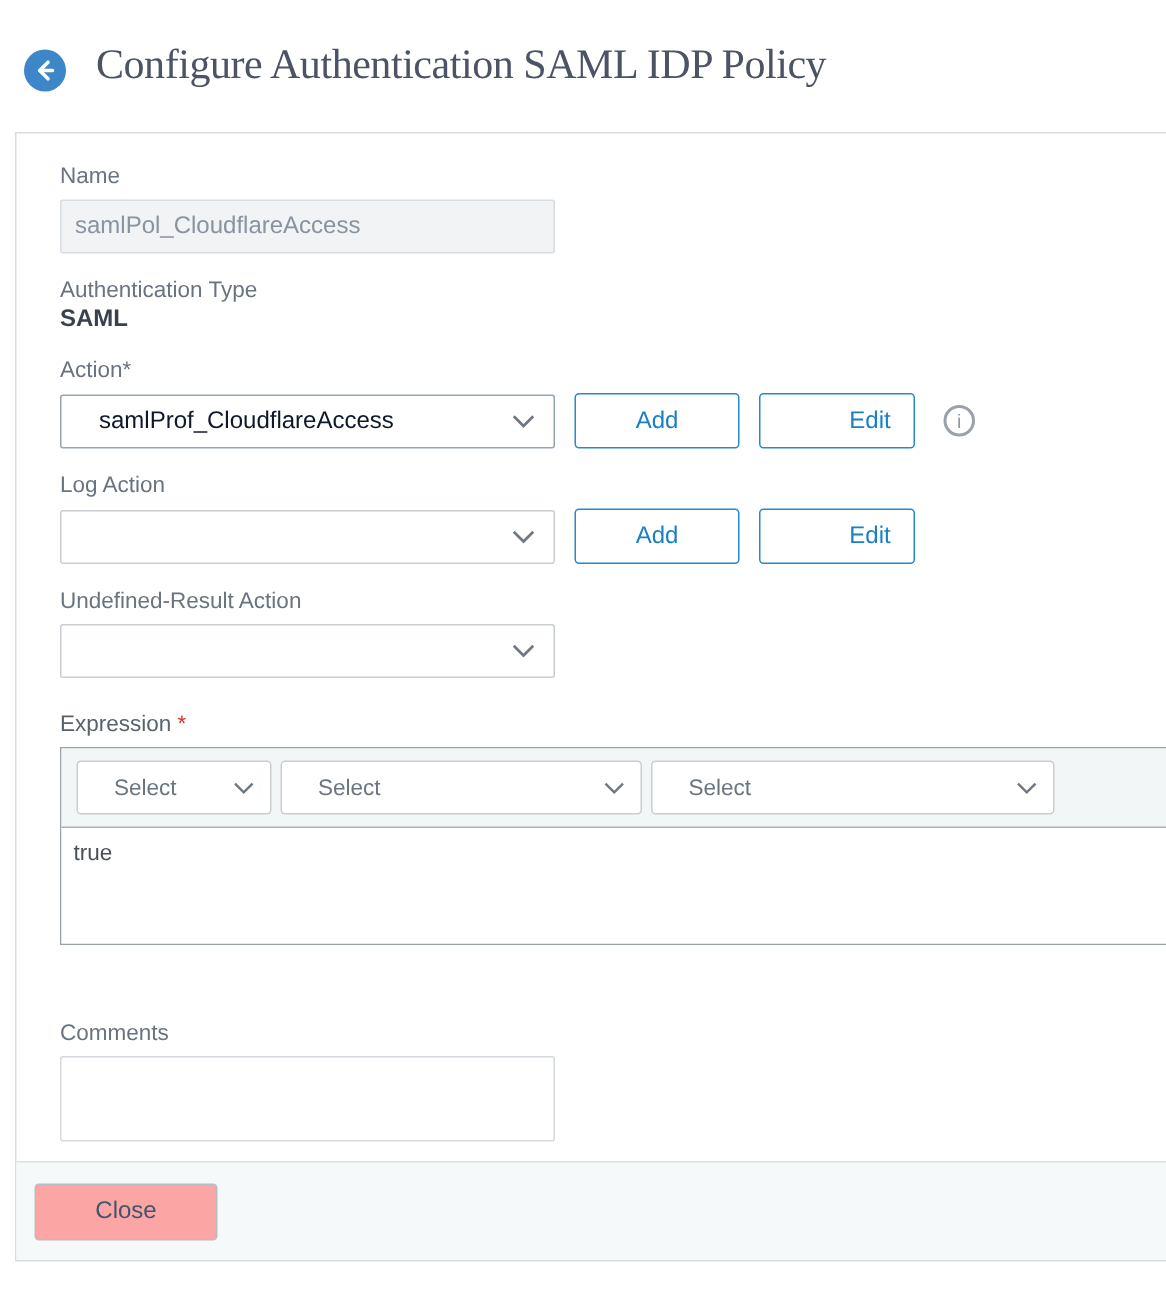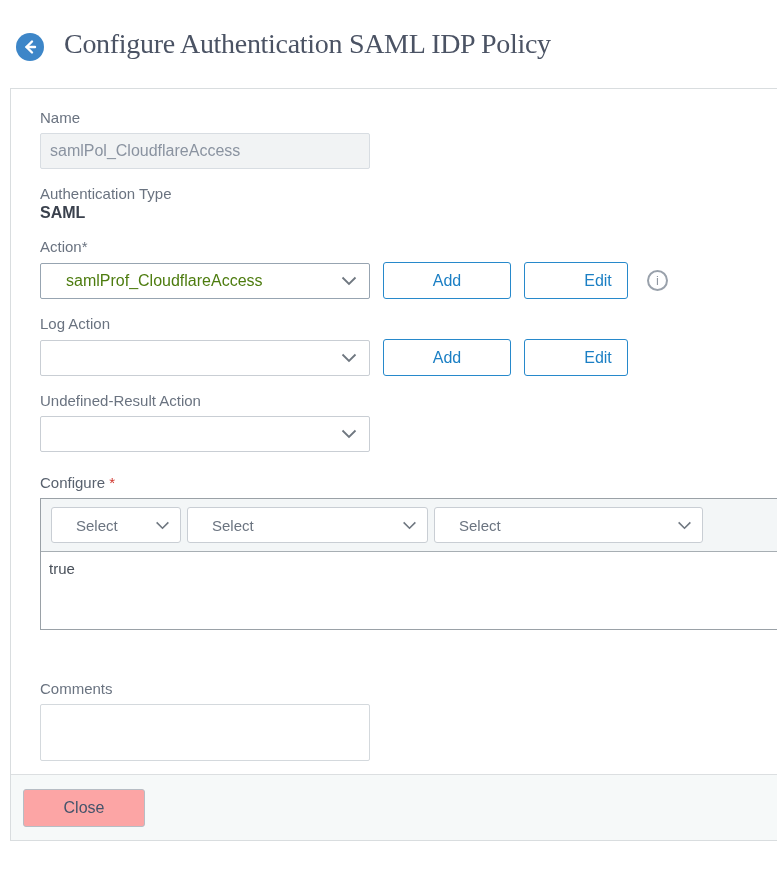--- a/index.html
+++ b/index.html
@@ -24,25 +24,25 @@
   .text-input-disabled { width:330px; height:36px; background:#f1f3f4; border:1px solid #d8dde2;
            border-radius:2px; color:#8a93a0; font-size:16px; line-height:34px; padding-left:9px;
            margin-bottom:16px; overflow:hidden; white-space:nowrap; }
 
   .static-value { font-size:16px; font-weight:bold; color:#3a414d; margin-top:2px; margin-bottom:16px; }
 
   .row { display:flex; align-items:center; gap:13px; margin-bottom:16px; }
 
   .select { width:330px; height:36px; background:#fff; border:1px solid #c9ced4; border-radius:2px;
             display:flex; align-items:center; justify-content:space-between;
-            padding:0 12px 0 25px; color:#4d7c0f; font-size:16px; cursor:pointer; }
+            padding:0 12px 0 25px; color:#0f172a; font-size:16px; cursor:pointer; }
   .select.strong-border { border-color:#97a4b1; }
   .select .val { overflow:hidden; white-space:nowrap; }
 
-  .btn-outline-blue { width:128px; height:37px; background:#fff; border:1px solid #2789cb;
+  .btn-outline-blue { width:110px; height:37px; background:#fff; border:1px solid #2789cb;
             border-radius:3px; color:#1b7fc4; font-size:16px; display:flex; align-items:center;
             justify-content:center; cursor:pointer; }
   .btn-outline-blue.edit { width:104px;padding-left:44px; }
 
   .info-icon { width:21px; height:21px; border:2px solid #99a1ab; border-radius:50%;
                color:#8f97a1; font-size:13px; display:flex; align-items:center; justify-content:center;
                margin-left:6px; cursor:pointer; }
 
   .gap-lg { margin-bottom:22px; }
 
@@ -126,21 +126,21 @@
     <div class="row gap-lg">
       <div class="select">
         <span class="val"></span>
         <svg width="16" height="10" viewBox="0 0 16 10">
           <path d="M1.5 1.5 L8 8 L14.5 1.5" fill="none" stroke="#6f7780" stroke-width="1.8"></path>
         </svg>
       </div>
     </div>
 
     <div class="expr-label">
-      <span>Configure</span>
+      <span>Expression</span>
       <span class="req">*</span>
     </div>
     <div class="expr-box">
       <div class="expr-toolbar">
         <div class="expr-sel s1">
           <span>Select</span>
           <svg width="15" height="9" viewBox="0 0 16 10">
             <path d="M1.5 1.5 L8 8 L14.5 1.5" fill="none" stroke="#6f7780" stroke-width="1.8"></path>
           </svg>
         </div>

